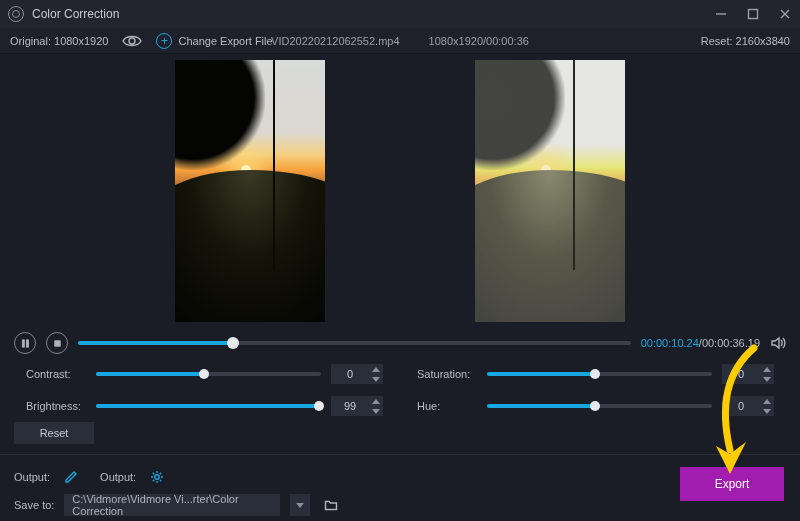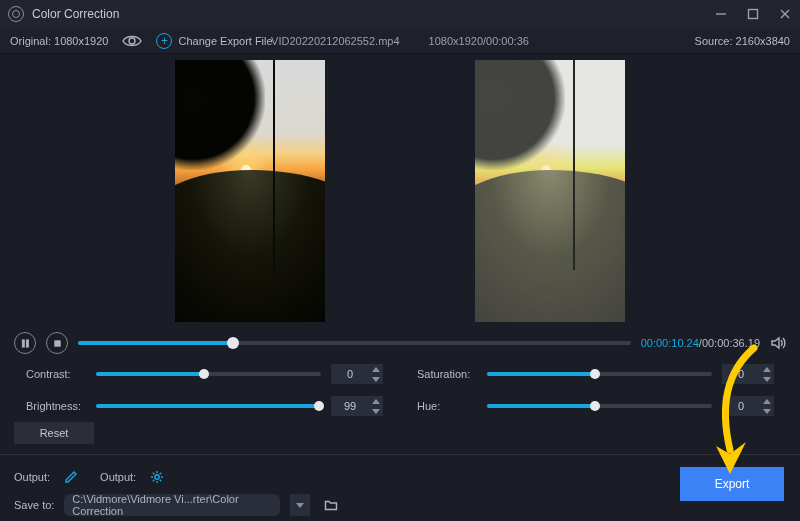--- a/index.html
+++ b/index.html
@@ -69,21 +69,21 @@
 
   
   .outrow { display:flex; align-items:center; padding: 3px 14px; gap:10px; font-size:11px; }
   .field { height:22px; background:#2a2e3a; display:flex; align-items:center; padding:0 8px; color:#aeb3be; }
   .drop { width:20px; height:22px; background:#2a2e3a; display:flex; align-items:center; justify-content:center; cursor:pointer; }
   .drop svg { width:8px; height:5px; fill:#8a8f9a; }
   .icon-btn { width:22px; height:22px; display:flex; align-items:center; justify-content:center; cursor:pointer; }
   .icon-btn svg { width:14px; height:14px; stroke:#aeb3be; stroke-width:1.4; fill:none; }
   .gear svg { stroke:#18a6e0; }
 
-  .export-btn { position:absolute; right:16px; bottom:20px; width:104px; height:34px; background:#3b82f6; color:#fff; display:flex; align-items:center; justify-content:center; font-size:12px; cursor:pointer;margin-left:28px; }
+  .export-btn { position:absolute; right:16px; bottom:20px; width:104px; height:34px; background:#a21caf; color:#fff; display:flex; align-items:center; justify-content:center; font-size:12px; cursor:pointer;margin-left:28px; }
 
   
   .arrow { position:absolute; right:34px; top:342px; width:60px; height:136px; pointer-events:none; }
   .arrow svg { width:100%; height:100%; }
 </style>
 </head>
 <body>
 
 <div class="titlebar">
   <div class="app-icon"></div>
@@ -117,21 +117,21 @@
   </div>
   <div class="change-src">
     <div class="plus">+</div>
     <span>Change Export File</span>
   </div>
   <div class="meta-center">
     <span>VID20220212062552.mp4</span>
     <span>1080x1920/00:00:36</span>
   </div>
   <div class="spacer"></div>
-  <span>Source: 2160x3840</span>
+  <span>Reset: 2160x3840</span>
 </div>
 
 <div class="previews">
   <div class="thumb">
     <div class="sky"></div>
       <div class="sun"></div>
       <div class="hill"></div>
       <div class="tree"></div>
       <div class="rope"></div>
   </div>
@@ -278,21 +278,21 @@
   <div class="icon-btn gear">
     <svg viewBox="0 0 14 14">
         <circle cx="7" cy="7" r="2.2"></circle>
         <path d="M7 1 V3 M7 11 V13 M1 7 H3 M11 7 H13 M2.8 2.8 L4.2 4.2 M9.8 9.8 L11.2 11.2 M11.2 2.8 L9.8 4.2 M4.2 9.8 L2.8 11.2"></path>
       </svg>
   </div>
 </div>
 
 <div class="outrow">
   <span>Save to:</span>
-  <div class="field" style="width:216px;border-radius:6px;">C:\Vidmore\Vidmore Vi...rter\Color Correction</div>
+  <div class="field" style="width:216px;">C:\Vidmore\Vidmore Vi...rter\Color Correction</div>
   <div class="drop">
       <svg viewBox="0 0 8 5">
         <path d="M0 0 L4 5 L8 0 Z"></path>
       </svg>
     </div>
   <div class="icon-btn">
       <svg viewBox="0 0 14 14">
         <path d="M1.5 3.5 H5 L6.5 5 H12.5 V11.5 H1.5 Z"></path>
       </svg>
     </div>

